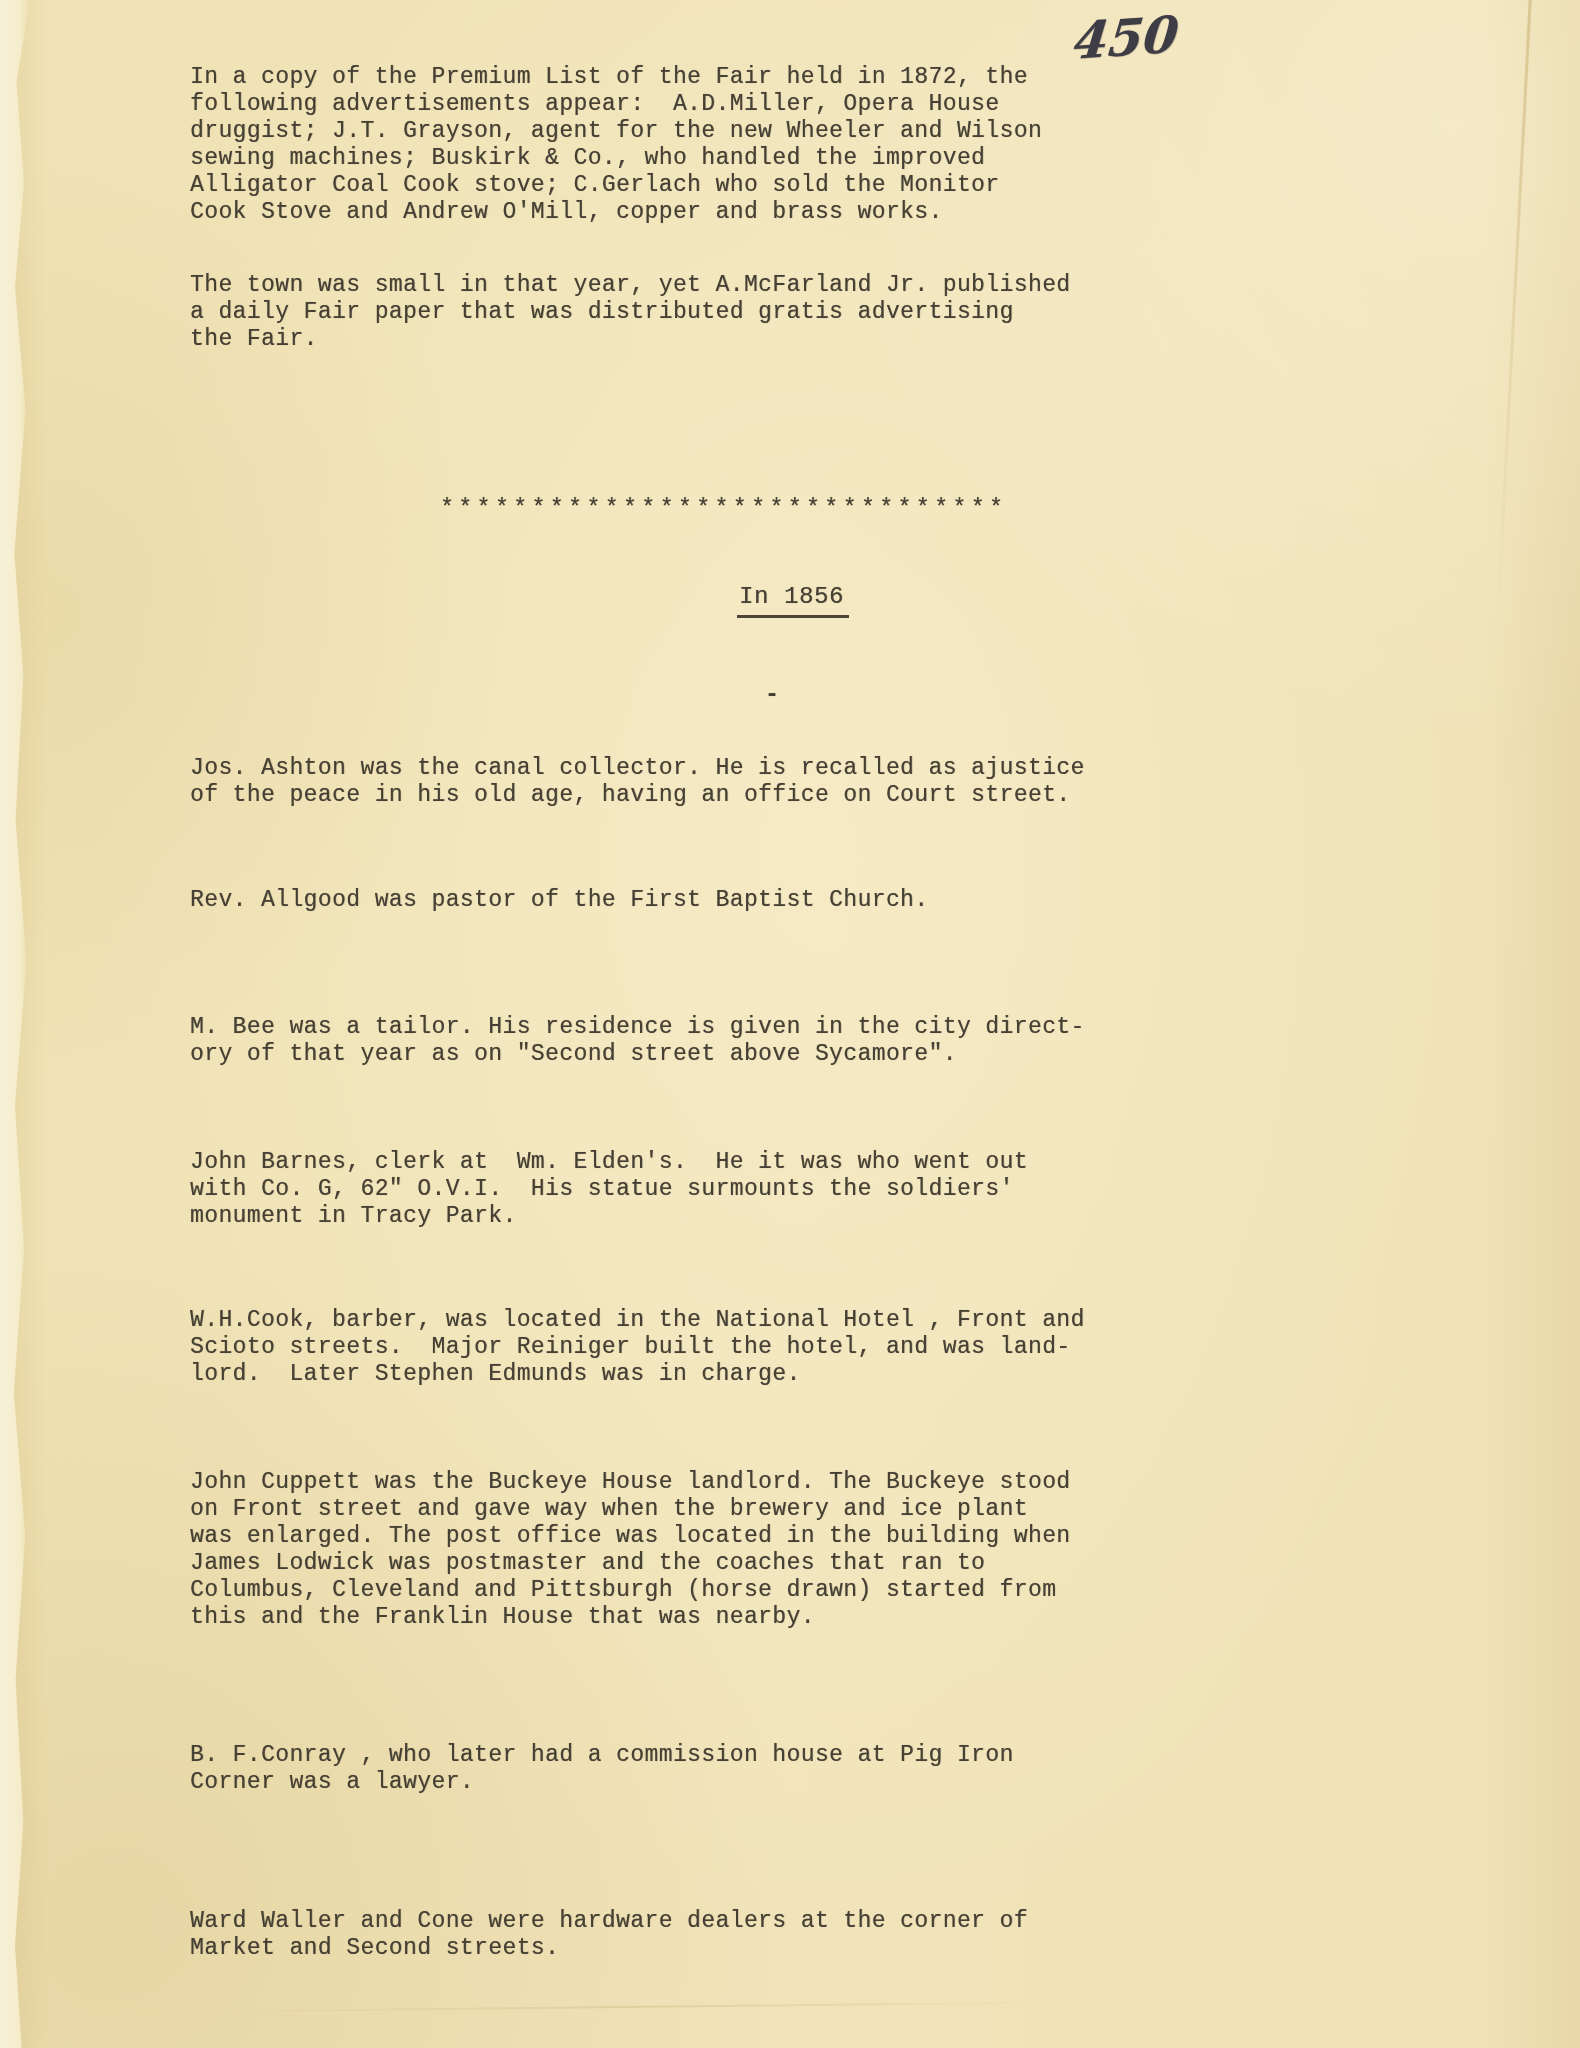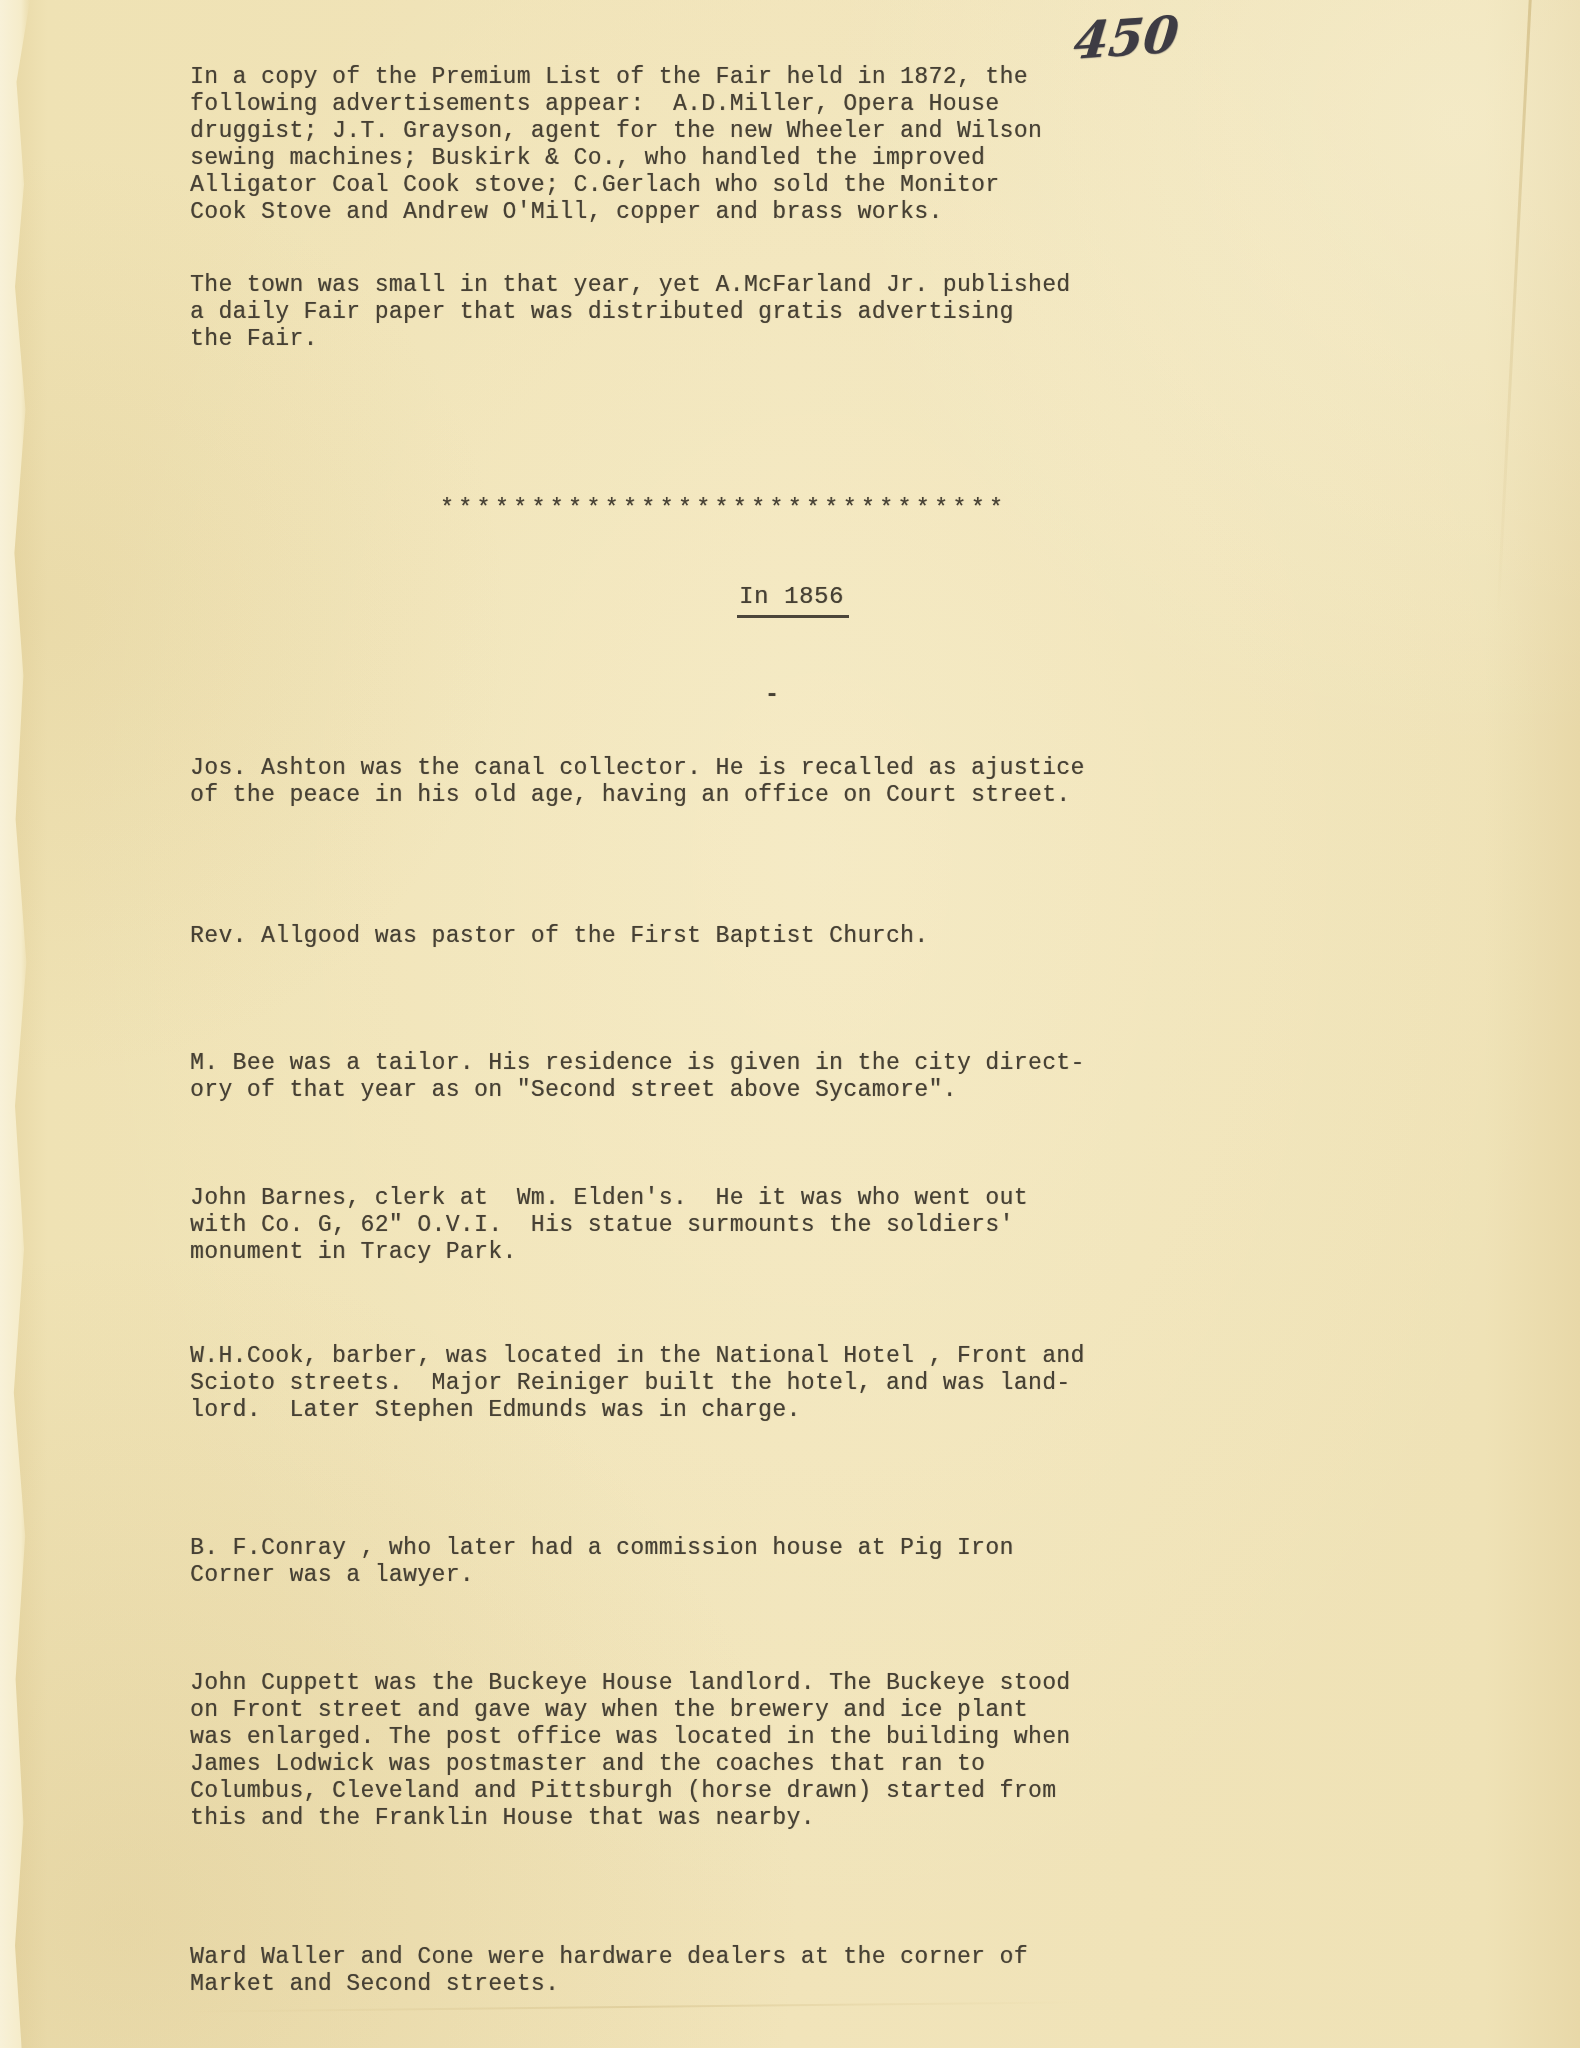--- a/index.html
+++ b/index.html
@@ -62,21 +62,21 @@
     display:inline-block;
     font-size:24px;line-height:27px;letter-spacing:0.6px;
     color:#464034;
     text-shadow:0.4px 0.4px 0.7px rgba(70,63,50,0.55);
     border-bottom:3px solid #4c463a;
     padding:0 5px 5px 2px;
   }
   .dash{margin-top:64px;margin-left:765px;font-weight:bold;}
   .mt-p2{margin-top:46px;}
   .mt-p3{margin-top:46px;}
-  .mt-p4{margin-top:114px;}
+  .mt-p4{margin-top:78px;}
   .mt-p5{margin-top:100px;}
   .mt-p6{margin-top:81px;}
   .mt-p7{margin-top:77px;}
   .mt-p8{margin-top:81px;}
   .mt-p9{margin-top:111px;}
   .mt-p10{margin-top:112px;font-family:Liberation Mono, monospace;}
 </style>
 </head>
 <body>
 
@@ -117,27 +117,27 @@
 ory of that year as on "Second street above Sycamore".</div>
 
     <div class="para mt-p6">John Barnes, clerk at  Wm. Elden's.  He it was who went out
 with Co. G, 62" O.V.I.  His statue surmounts the soldiers'
 monument in Tracy Park.</div>
 
     <div class="para mt-p7">W.H.Cook, barber, was located in the National Hotel , Front and
 Scioto streets.  Major Reiniger built the hotel, and was land-
 lord.  Later Stephen Edmunds was in charge.</div>
 
-    <div class="para mt-p9">B. F.Conray , who later had a commission house at Pig Iron
-Corner was a lawyer.</div>
-
     <div class="para mt-p8">John Cuppett was the Buckeye House landlord. The Buckeye stood
 on Front street and gave way when the brewery and ice plant
 was enlarged. The post office was located in the building when
 James Lodwick was postmaster and the coaches that ran to
 Columbus, Cleveland and Pittsburgh (horse drawn) started from
 this and the Franklin House that was nearby.</div>
+
+    <div class="para mt-p9">B. F.Conray , who later had a commission house at Pig Iron
+Corner was a lawyer.</div>
 
     <div class="para mt-p10">Ward Waller and Cone were hardware dealers at the corner of
 Market and Second streets.</div>
 
   </div>
 </div>
 
 </body></html>

